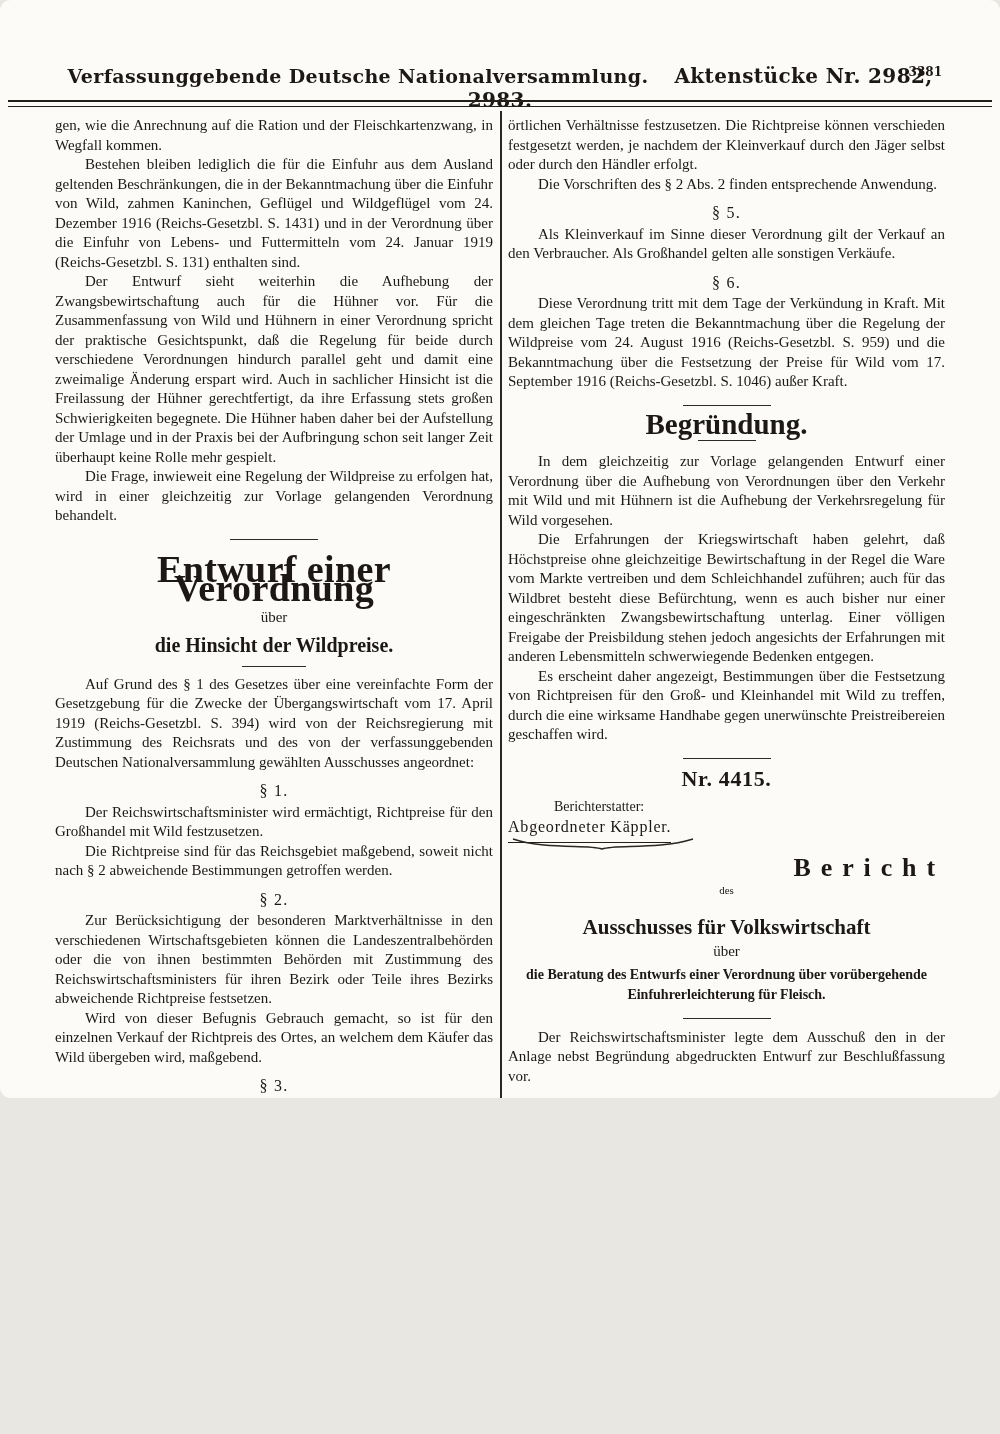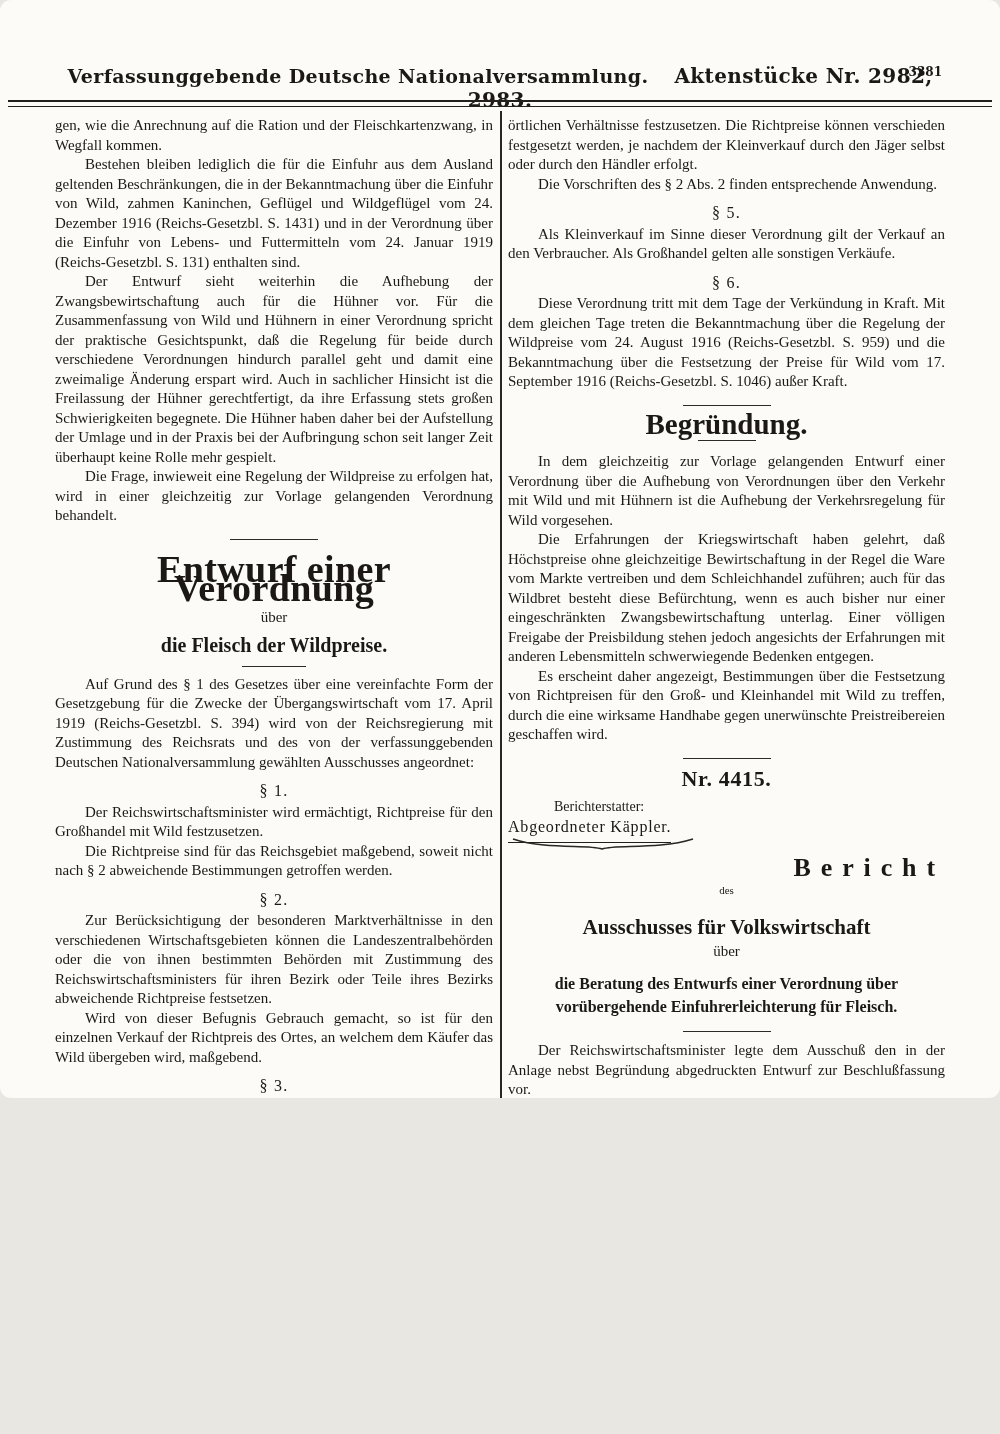--- a/index.html
+++ b/index.html
@@ -43,21 +43,21 @@
   .rapporteur{margin:2px 0 4px 0;}
   .rap-label{text-indent:0; padding-left:46px; font-size:14px;}
   .rap-name{font-size:16px; letter-spacing:.05em;}
   .rap-name .underlined{border-bottom:1.5px solid #242019; padding-bottom:7px;}
   .brace{display:block; margin:1px 0 0 2px;}
 
   .h-bericht{font-size:26px; font-weight:bold; text-align:right; letter-spacing:.38em; margin:8px 0 2px;}
   .h-des{font-size:11px; text-align:center; margin:3px 0;}
   .h-ausschuss{font-size:21px; font-weight:bold; text-align:center; margin:18px 0 1px;}
   .h-ueber2{font-size:15px; text-align:center; margin:4px 0;}
-  .h-beratung{font-size:16px; font-weight:bold; text-align:center; line-height:1.42; margin-top:12px;}
+  .h-beratung{font-size:14px; font-weight:bold; text-align:center; line-height:1.42; margin-top:4px;}
 
   
   .footer{position:absolute; right:8px; bottom:7px; display:flex; align-items:center; gap:6px;
     font-family:"Liberation Sans", sans-serif; font-weight:bold; font-size:12.5px; color:#141414;}
   .dfg{background:#1d3e96; color:#ffffff; font-style:italic; font-weight:bold;
     font-size:13px; padding:1px 5px 2px; line-height:1.2;}
 </style>
 </head>
 <body>
 
@@ -76,21 +76,21 @@
   <div class="col left">
     <p class="noindent">gen, wie die Anrechnung auf die Ration und der Fleischkartenzwang, in Wegfall kommen.</p>
     <p>Bestehen bleiben lediglich die für die Einfuhr aus dem Ausland geltenden Beschränkungen, die in der Bekanntmachung über die Einfuhr von Wild, zahmen Kaninchen, Geflügel und Wildgeflügel vom 24. Dezember 1916 (Reichs-Gesetzbl. S. 1431) und in der Verordnung über die Einfuhr von Lebens- und Futtermitteln vom 24. Januar 1919 (Reichs-Gesetzbl. S. 131) enthalten sind.</p>
     <p>Der Entwurf sieht weiterhin die Aufhebung der Zwangsbewirtschaftung auch für die Hühner vor. Für die Zusammenfassung von Wild und Hühnern in einer Verordnung spricht der praktische Gesichtspunkt, daß die Regelung für beide durch verschiedene Verordnungen hindurch parallel geht und damit eine zweimalige Änderung erspart wird. Auch in sachlicher Hinsicht ist die Freilassung der Hühner gerechtfertigt, da ihre Erfassung stets großen Schwierigkeiten begegnete. Die Hühner haben daher bei der Aufstellung der Umlage und in der Praxis bei der Aufbringung schon seit langer Zeit überhaupt keine Rolle mehr gespielt.</p>
     <p>Die Frage, inwieweit eine Regelung der Wildpreise zu erfolgen hat, wird in einer gleichzeitig zur Vorlage gelangenden Verordnung behandelt.</p>
 
     <div class="divider"></div>
 
     <div class="h-main">Entwurf einer Verordnung</div>
     <div class="h-ueber">über</div>
-    <div class="h-sub">die Fleisch der Wildpreise.</div>
+    <div class="h-sub">die Hinsicht der Wildpreise.</div>
 
     <div class="divider small"></div>
 
     <p>Auf Grund des § 1 des Gesetzes über eine vereinfachte Form der Gesetzgebung für die Zwecke der Übergangswirtschaft vom 17. April 1919 (Reichs-Gesetzbl. S. 394) wird von der Reichsregierung mit Zustimmung des Reichsrats und des von der verfassunggebenden Deutschen Nationalversammlung gewählten Ausschusses angeordnet:</p>
 
     <div class="sec-head">§ 1.</div>
     <p>Der Reichswirtschaftsminister wird ermächtigt, Richtpreise für den Großhandel mit Wild festzusetzen.</p>
     <p>Die Richtpreise sind für das Reichsgebiet maßgebend, soweit nicht nach § 2 abweichende Bestimmungen getroffen werden.</p>
 
     <div class="sec-head">§ 2.</div>

